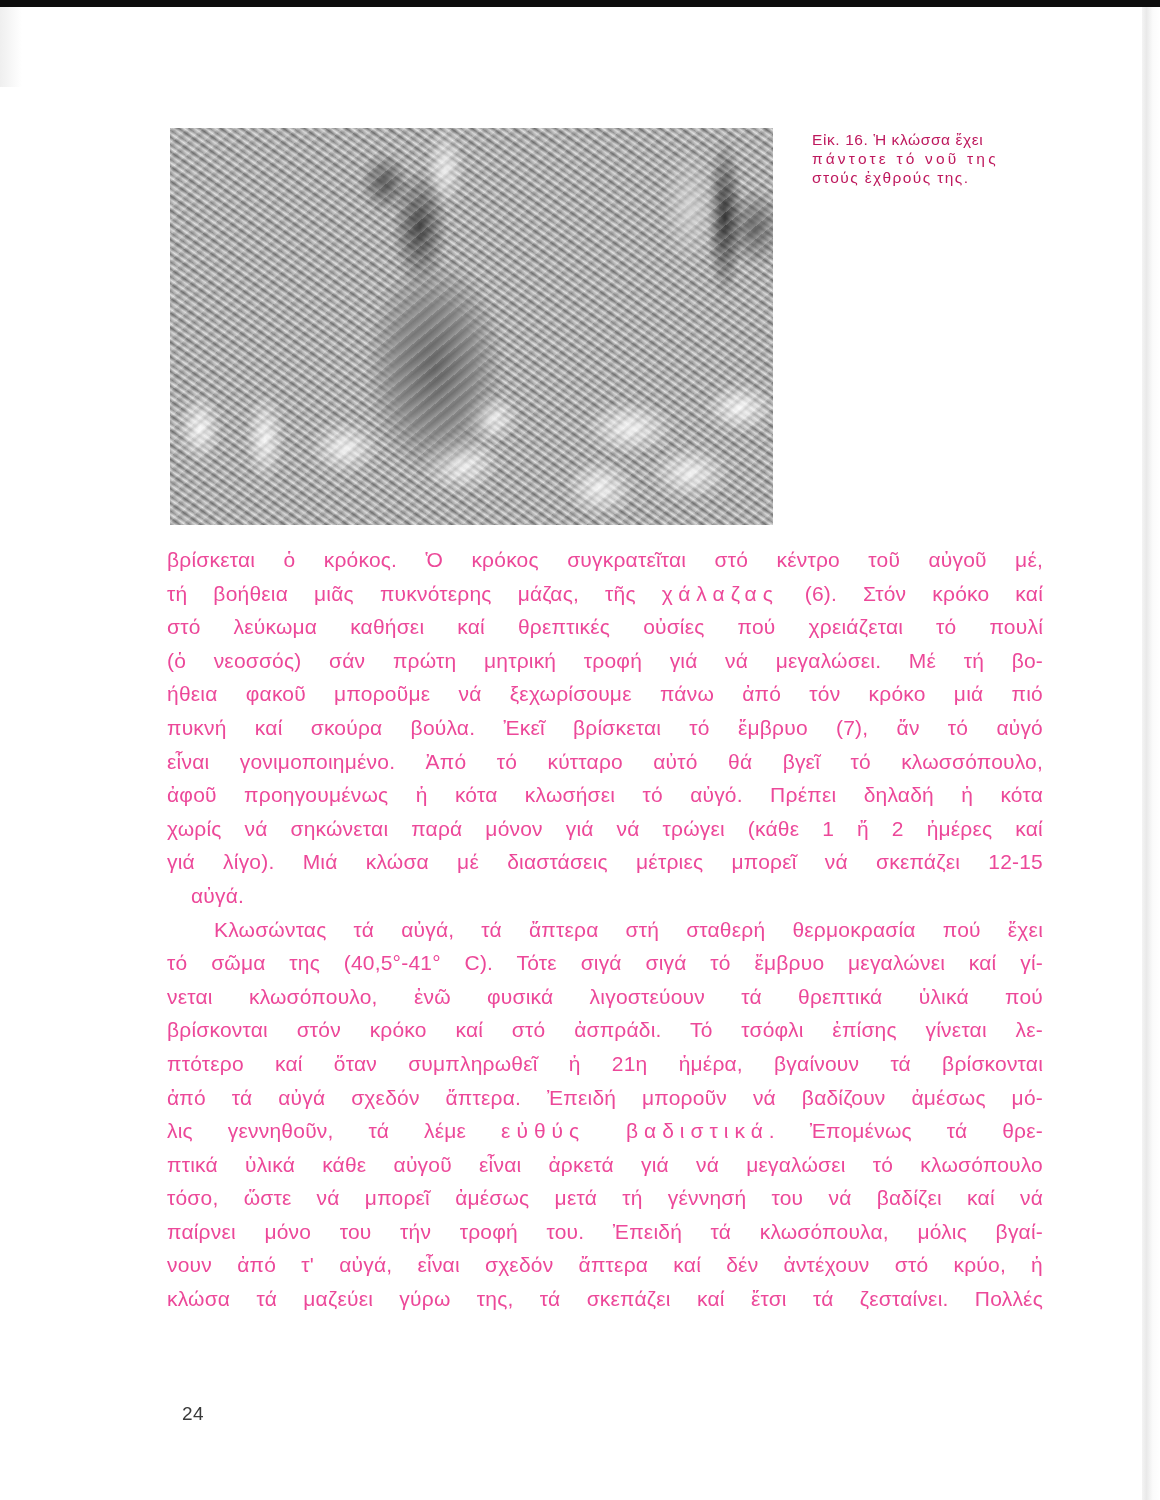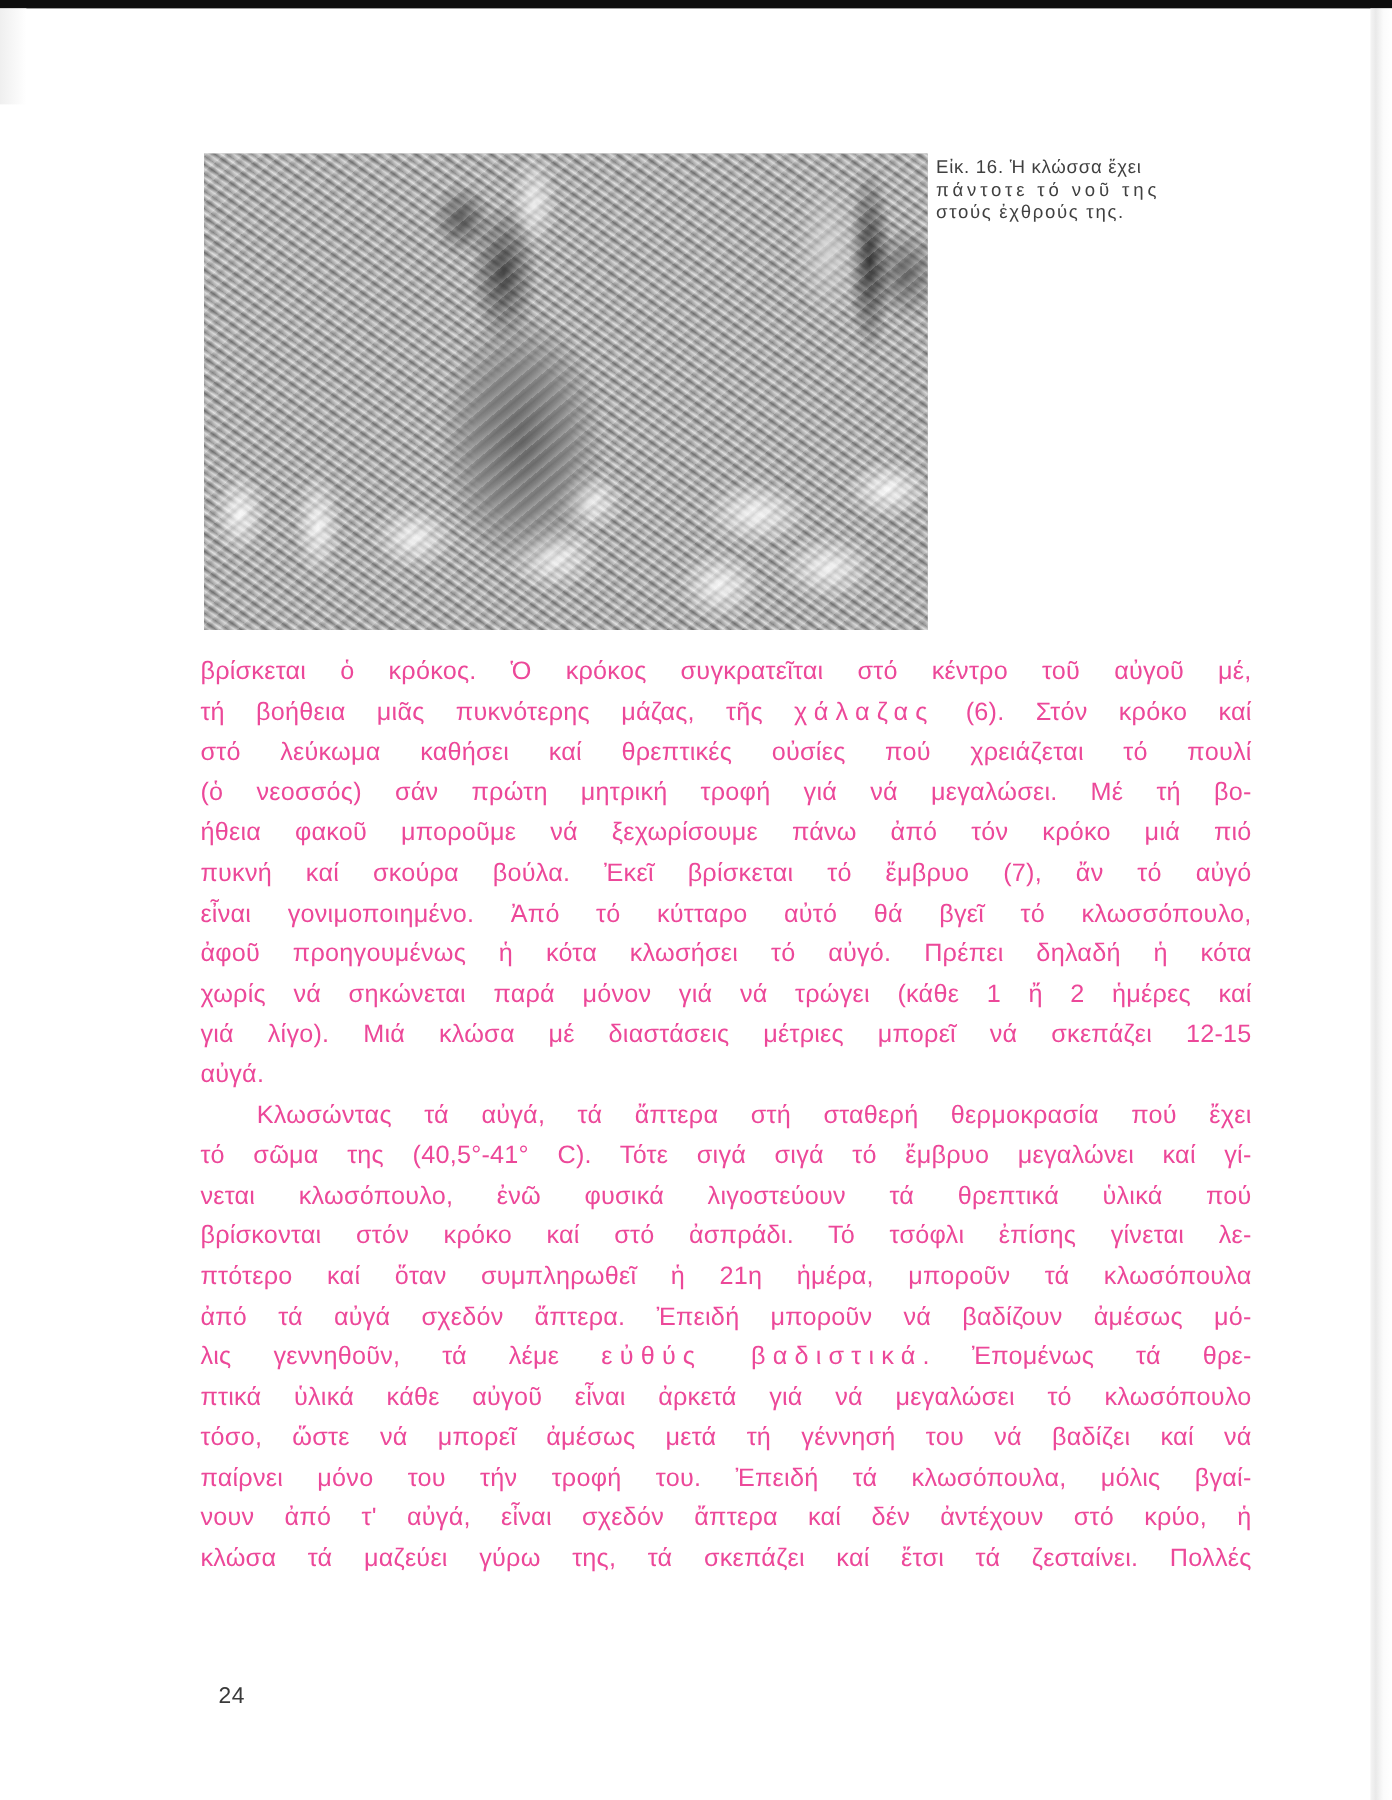--- a/index.html
+++ b/index.html
@@ -63,26 +63,26 @@
   .figure-photo::after {
     content: "";
     position: absolute;
     inset: 0;
     background: repeating-linear-gradient(-40deg, rgba(255,255,255,0.18) 0px, rgba(255,255,255,0) 4px, rgba(0,0,0,0.10) 7px, rgba(255,255,255,0) 10px);
   }
 
   
   .caption {
     position: absolute;
-    left: 780px; top: 130px;
+    left: 812px; top: 130px;
     width: 230px;
     font-size: 15.5px;
     line-height: 19px;
     letter-spacing: 0.6px;
-    color: #404040;
+    color: #be185d;
     font-family: "Liberation Sans", "DejaVu Sans", sans-serif;
   }
   .caption-line { display: block; white-space: nowrap; }
 
   
   .body-text {
     position: absolute;
     left: 167px; top: 543px;
     width: 876px;
     font-size: 21px;
@@ -92,20 +92,21 @@
   }
   .line {
     display: block;
     white-space: nowrap;
     text-align: justify;
     text-align-last: justify;
     height: 33.6px;
   }
   .line.last {
     text-align-last: left;
+    margin-left: 24px;
   }
   .line.indent {
     text-indent: 47px;
   }
   .spaced {
     letter-spacing: 6px;
   }
 
   .page-number {
     position: absolute;
@@ -144,21 +145,21 @@
     <span class="line">χωρίς νά σηκώνεται παρά μόνον γιά νά τρώγει (κάθε 1 ἤ 2 ἡμέρες καί</span>
     <span class="line">γιά λίγο). Μιά κλώσα μέ διαστάσεις μέτριες μπορεῖ νά σκεπάζει 12-15</span>
     <span class="line last">αὐγά.</span>
   </div>
 
   <div>
     <span class="line indent">Κλωσώντας τά αὐγά, τά ἄπτερα στή σταθερή θερμοκρασία πού ἔχει</span>
     <span class="line">τό σῶμα της (40,5°-41° C). Τότε σιγά σιγά τό ἔμβρυο μεγαλώνει καί γί-</span>
     <span class="line">νεται κλωσόπουλο, ἐνῶ φυσικά λιγοστεύουν τά θρεπτικά ὑλικά πού</span>
     <span class="line">βρίσκονται στόν κρόκο καί στό ἀσπράδι. Τό τσόφλι ἐπίσης γίνεται λε-</span>
-    <span class="line">πτότερο καί ὅταν συμπληρωθεῖ ἡ 21η ἡμέρα, μποροῦν τά κλωσόπουλα</span>
+    <span class="line">πτότερο καί ὅταν συμπληρωθεῖ ἡ 21η ἡμέρα, βγαίνουν τά βρίσκονται</span>
     <span class="line">ἀπό τά αὐγά σχεδόν ἄπτερα. Ἐπειδή μποροῦν νά βαδίζουν ἀμέσως μό-</span>
     <span class="line"><span>λις γεννηθοῦν, τά λέμε </span><span class="spaced">εὐθύς βαδιστικά</span><span>. Ἐπομένως τά θρε-</span></span>
     <span class="line">πτικά ὑλικά κάθε αὐγοῦ εἶναι ἀρκετά γιά νά μεγαλώσει τό κλωσόπουλο</span>
     <span class="line">τόσο, ὥστε νά μπορεῖ ἀμέσως μετά τή γέννησή του νά βαδίζει καί νά</span>
     <span class="line">παίρνει μόνο του τήν τροφή του. Ἐπειδή τά κλωσόπουλα, μόλις βγαί-</span>
     <span class="line">νουν ἀπό τ' αὐγά, εἶναι σχεδόν ἄπτερα καί δέν ἀντέχουν στό κρύο, ἡ</span>
     <span class="line">κλώσα τά μαζεύει γύρω της, τά σκεπάζει καί ἔτσι τά ζεσταίνει. Πολλές</span>
   </div>
 </div>
 

